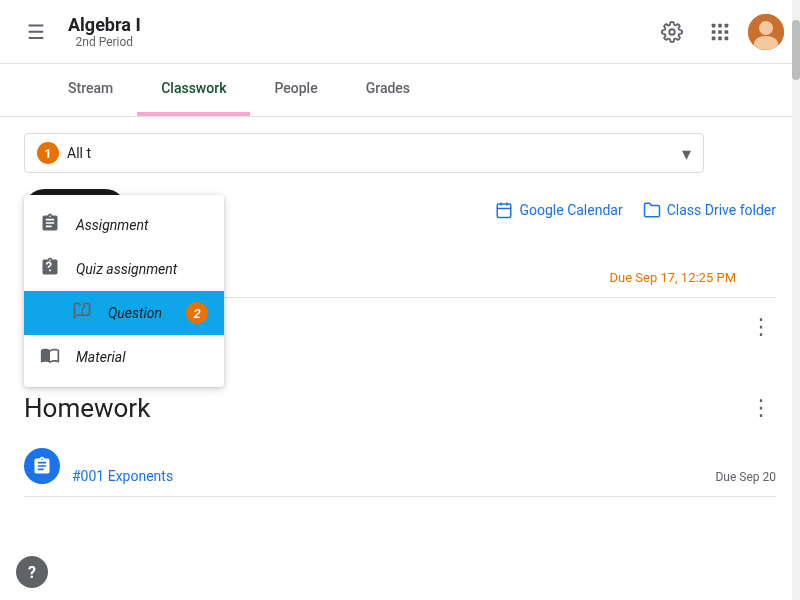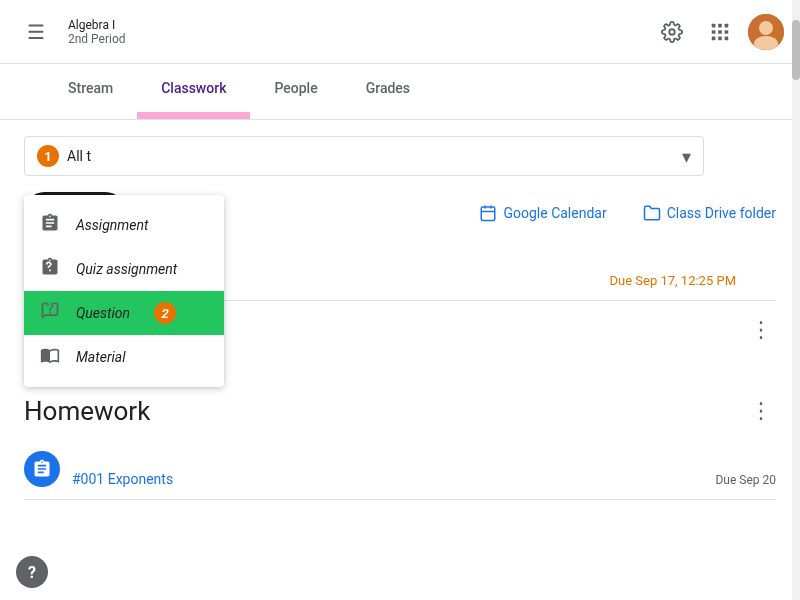--- a/index.html
+++ b/index.html
@@ -24,22 +24,22 @@
     .header-left {
       display: flex;
       align-items: center;
       gap: 12px;
     }
     .header-title-group {
       display: flex;
       flex-direction: column;
     }
     .header-title {
-      font-size: 12px;
-      font-weight: 400;
+      font-size: 18px;
+      font-weight: 700;
       color: #202124;
     }
     .header-subtitle {
       font-size: 12px;
       color: #5f6368;
       text-align: center;
     }
     .header-right {
       margin-left: auto;
       display: flex;
@@ -78,22 +78,22 @@
       padding: 16px 24px;
       font-size: 14px;
       color: #5f6368;
       cursor: pointer;
       border-bottom: 3px solid transparent;
       text-decoration: none;
       font-weight: 500;
       white-space: nowrap;
     }
     .tab.active {
-      color: #4c1d95;
-      border-bottom: 7px solid #f9a8d4;
+      color: #14532d;
+      border-bottom: 4px solid #f9a8d4;
     }
 
     
     .main {
       padding: 16px 24px;
       overflow-y: auto;
       height: calc(600px - 64px - 49px);
       position: relative;
     }
 
@@ -167,21 +167,20 @@
       gap: 20px;
     }
     .cal-link {
       display: flex;
       align-items: center;
       gap: 6px;
       color: #1a73e8;
       font-size: 14px;
       cursor: pointer;
       text-decoration: none;
-      margin-left: 16px;
     }
 
     
     .dropdown-menu {
       position: absolute;
       top: 195px;
       left: 24px;
       background: white;
       border-radius: 4px;
       box-shadow: 0 2px 10px rgba(0,0,0,0.15), 0 1px 4px rgba(0,0,0,0.12);
@@ -193,21 +192,22 @@
     .menu-item {
       display: flex;
       align-items: center;
       gap: 16px;
       padding: 10px 16px;
       font-size: 14px;
       color: #202124;
       cursor: pointer;
     }
     .menu-item.highlighted {
-      background: #22c55e;
+      background: #0ea5e9;
+      justify-content: flex-end;
     }
     .menu-icon {
       font-size: 18px;
       color: #5f6368;
       width: 20px;
       text-align: center;
     }
 
     
     .badge-2 {

